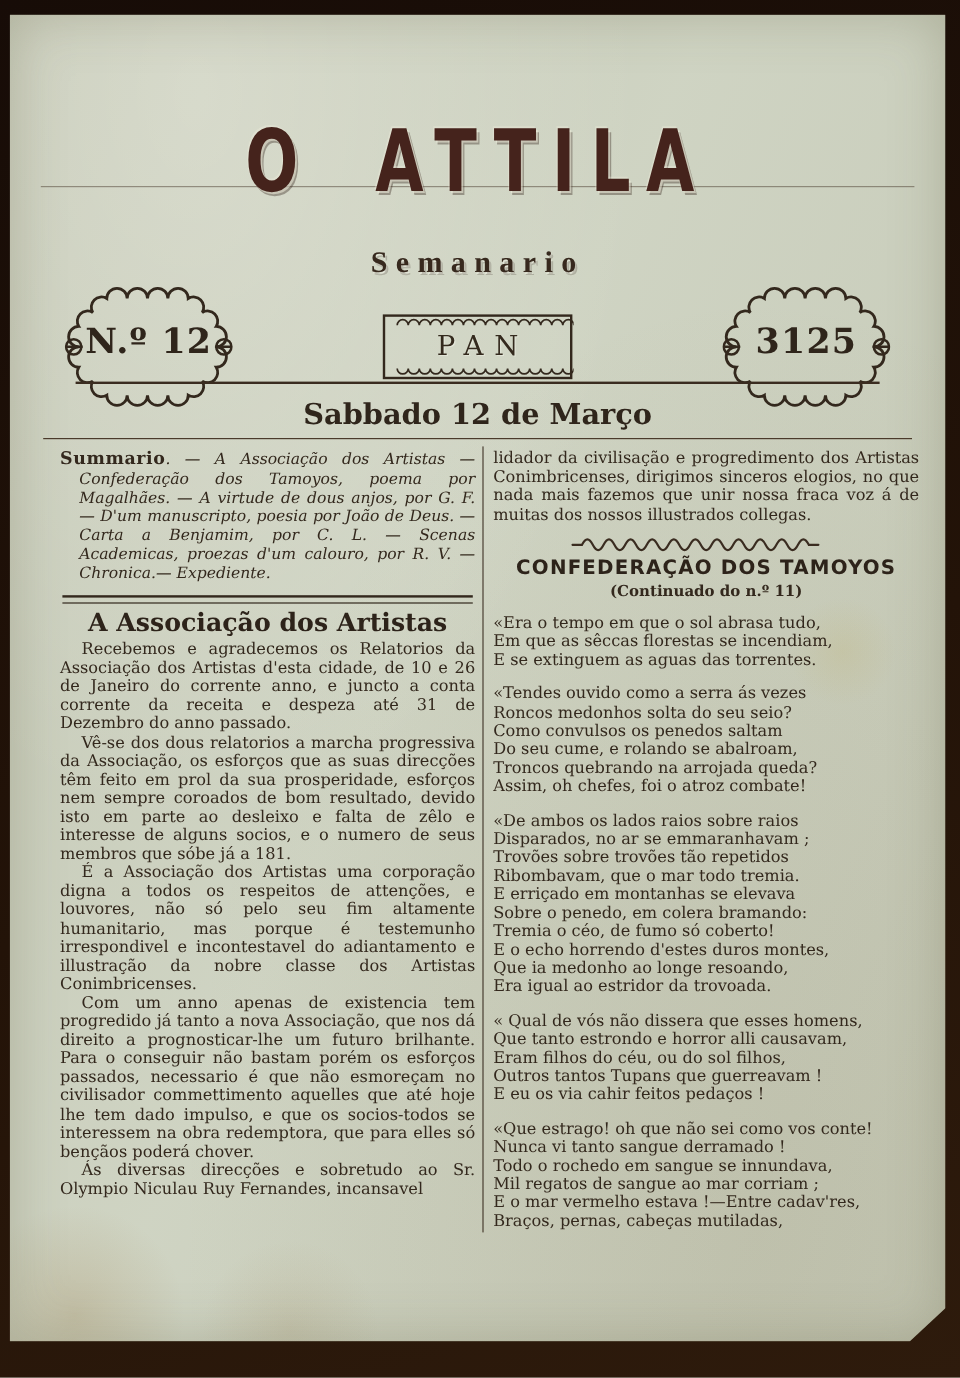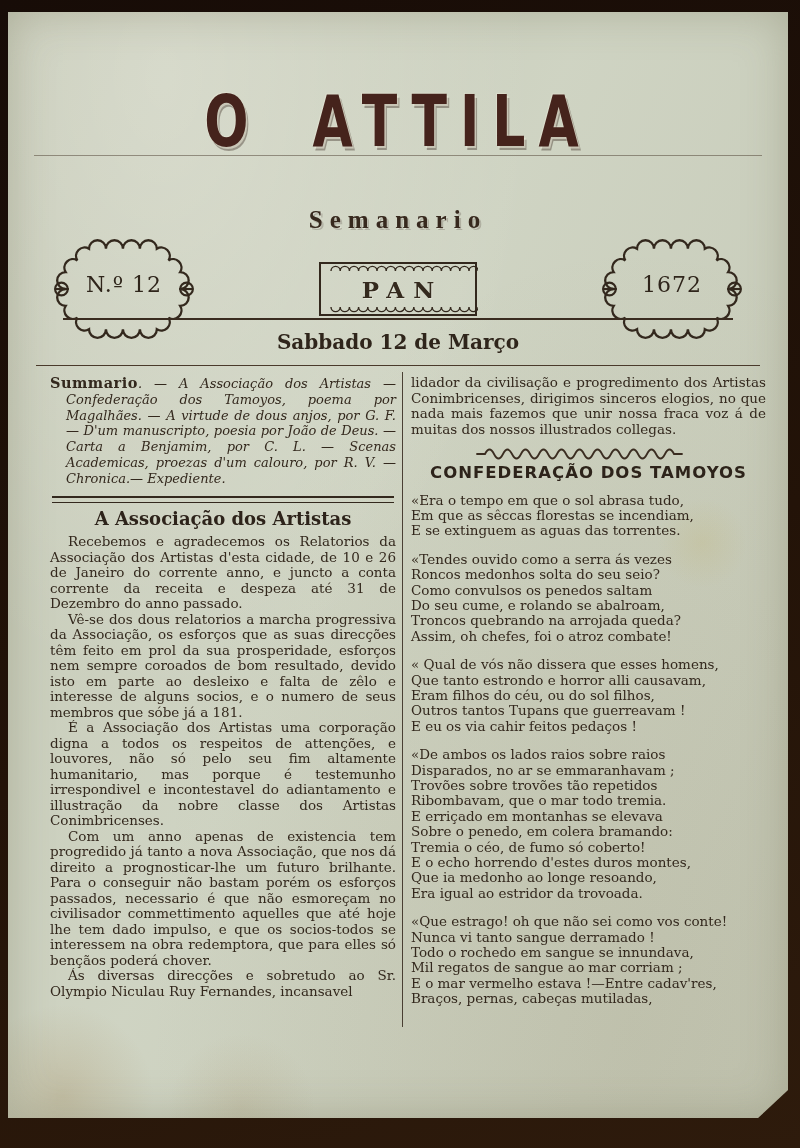--- a/index.html
+++ b/index.html
@@ -18,64 +18,64 @@
       radial-gradient(circle at 7% 98%, rgba(150,115,60,.22), transparent 7%),
       radial-gradient(circle at 30% 99%, rgba(150,115,60,.12), transparent 6%),
       linear-gradient(115deg, rgba(95,85,60,.07), rgba(255,255,255,.06) 45%, rgba(95,85,60,.08));
     box-shadow: inset 0 0 46px rgba(95,88,58,.28);
     clip-path: polygon(0 0, 100% 0, 100% calc(100% - 28px), calc(100% - 30px) 100%, 0 100%);
   }
 
   
   .title-rule{position:absolute;left:26px;right:26px;top:143px;height:1px;
     background:rgba(62,46,34,.45);}
-  .masthead{position:absolute;top:68px;left:0;width:100%;text-align:center;}
+  .masthead{position:absolute;top:82px;left:0;width:100%;text-align:center;}
   .masthead .big{
     display:inline-block;
     font-family:"DejaVu Sans", sans-serif;font-weight:bold;font-size:52px;
     letter-spacing:13px;word-spacing:20px;
     color:var(--title_ink,#45231c);
     transform:scaleY(1.38);transform-origin:center top;
     text-shadow:1.5px 1.5px 0 rgba(240,238,220,.55), -1px -1px 0 rgba(240,238,220,.35),
                 2.5px 2.5px 0 rgba(40,22,14,.35);
   }
   .subtitle{position:absolute;top:194px;left:0;width:100%;text-align:center;
     font-family:Liberation Serif, serif;font-weight:bold;font-size:25px;
     letter-spacing:7px;color:#37291e;
     text-shadow:2px 2px 0 rgba(55,41,30,.22), 1px 1px 0 rgba(255,255,245,.4);}
 
   
   .rosette{position:absolute;top:224px;width:140px;height:96px;}
   .rosette.left{left:46px;} .rosette.right{right:46px;}
   .rosette svg{position:absolute;inset:0;}
   .rosette .lbl{position:absolute;inset:0;display:flex;align-items:center;justify-content:center;
-    font-weight:normal;font-size:22px;color:#2f251b;letter-spacing:1px;}
+    font-weight:bold;font-size:29px;color:#2f251b;letter-spacing:1px;}
   .panbox{position:absolute;top:249px;left:50%;transform:translateX(-50%);
     width:160px;height:56px;}
   .panbox svg{position:absolute;inset:0;}
   .panbox .lbl{position:absolute;inset:0;display:flex;align-items:center;justify-content:center;
-    font-weight:bold;font-size:23px;letter-spacing:9px;text-indent:9px;color:#342a1e;
+    font-weight:normal;font-size:23px;letter-spacing:9px;text-indent:9px;color:#342a1e;
     text-shadow:1px 1px 0 rgba(255,255,245,.35);text-align:right;}
 
   .rule-ornaments{position:absolute;top:306px;left:55px;right:55px;height:2px;background:#3a2c20;}
   .dateline{position:absolute;top:318px;left:0;width:100%;text-align:center;
-    font-weight:bold;font-size:20px;color:#2f251b;}
+    font-weight:bold;font-size:24px;color:#2f251b;}
   .rule-dateline{position:absolute;top:353px;left:28px;right:28px;height:1px;background:#4a3a2b;}
 
   
   .col-divider{position:absolute;left:394px;top:360px;height:655px;width:1px;background:rgba(50,38,27,.85);}
   .col{position:absolute;top:363px;font-size:13.5px;line-height:15.5px;color:#33281d;}
   .col-left{left:42px;width:346px;}
   .col-right{left:403px;width:355px;}
 
   .summario{font-style:italic;text-align:justify;padding-left:16px;text-indent:-16px;
     font-size:13px;line-height:15.8px;}
   .summario b{font-style:normal;font-weight:bold;font-size:14.5px;letter-spacing:.5px;}
   .double-rule{margin:9px 2px 8px 2px;height:4px;border-top:2px solid #33281d;border-bottom:1px solid #33281d;}
-  .art-heading{text-align:center;font-weight:bold;font-size:18px;margin:2px 0 8px 0;color:#2d231a;}
+  .art-heading{text-align:center;font-weight:bold;font-size:21px;margin:2px 0 8px 0;color:#2d231a;}
   .col-left p{margin:0;text-align:justify;text-indent:18px;}
 
   .cont-para{margin:0;text-align:justify;}
   .wavy{display:block;margin:10px auto 4px auto;}
   .poem-heading{text-align:center;font-family:"DejaVu Sans", sans-serif;font-weight:bold;
     font-size:16.5px;letter-spacing:1px;margin:2px 0 4px 0;color:#2d231a;}
   .poem-sub{text-align:center;font-weight:bold;font-size:12.5px;margin-bottom:10px;color:#33281d;}
   .stanza{white-space:pre-line;margin:12px 0 13px 0;line-height:15.4px;}
 </style>
 </head>
@@ -124,21 +124,21 @@
       <path d="M33 12 a8 8 0 0 1 16 0 a8 8 0 0 1 16 0 a8 8 0 0 1 16 0 a8 8 0 0 1 16 0
                a8 8 0 0 1 11 11 a8 8 0 0 1 11 11 a8 8 0 0 1 0 16 a8 8 0 0 1 0 16
                a8 8 0 0 1 -11 11 a8 8 0 0 1 -11 11 a8 8 0 0 1 -16 0 a8 8 0 0 1 -16 0
                a8 8 0 0 1 -16 0 a8 8 0 0 1 -16 0 a8 8 0 0 1 -11 -11 a8 8 0 0 1 -11 -11
                a8 8 0 0 1 0 -16 a8 8 0 0 1 0 -16 a8 8 0 0 1 11 -11 a8 8 0 0 1 11 -11 Z" fill="none" stroke="#33281d" stroke-width="2.2"></path>
       <circle cx="7" cy="50" r="6" fill="none" stroke="#33281d" stroke-width="2"></circle>
       <circle cx="125" cy="50" r="6" fill="none" stroke="#33281d" stroke-width="2"></circle>
       <line x1="1" y1="50" x2="14" y2="50" stroke="#33281d" stroke-width="2"></line>
       <line x1="118" y1="50" x2="131" y2="50" stroke="#33281d" stroke-width="2"></line>
     </svg>
-    <span class="lbl">1672</span>
+    <span class="lbl">3125</span>
   </div>
 
   <div class="rule-ornaments"></div>
   <div class="dateline">Sabbado 12 de Março</div>
   <div class="rule-dateline"></div>
 
   <div class="col-divider"></div>
 
   <div class="col col-left">
     <div class="summario">
@@ -152,44 +152,45 @@
     <p>Com um anno apenas de existencia tem progredido já tanto a nova Associação, que nos dá direito a prognosticar-lhe um futuro brilhante. Para o conseguir não bastam porém os esforços passados, necessario é que não esmoreçam no civilisador commettimento aquelles que até hoje lhe tem dado impulso, e que os socios-todos se interessem na obra redemptora, que para elles só bençãos poderá chover.</p>
     <p>Ás diversas direcções e sobretudo ao Sr. Olympio Niculau Ruy Fernandes, incansavel</p>
   </div>
 
   <div class="col col-right">
     <p class="cont-para">lidador da civilisação e progredimento dos Artistas Conimbricenses, dirigimos sinceros elogios, no que nada mais fazemos que unir nossa fraca voz á de muitas dos nossos illustrados collegas.</p>
     <svg class="wavy" width="225" height="14" viewBox="0 0 225 14">
       <path d="M1 7 H9 q4.5 -9 9 0 t9 0 t9 0 t9 0 t9 0 t9 0 t9 0 t9 0 t9 0 t9 0 t9 0 t9 0 t9 0 t9 0 t9 0 t9 0 t9 0 t9 0 t9 0 t9 0 t9 0 h8" fill="none" stroke="#3a2c20" stroke-width="1.8" stroke-linecap="round"></path>
     </svg>
     <div class="poem-heading">CONFEDERAÇÃO DOS TAMOYOS</div>
+    <div class="poem-sub">(Continuado do n.º 11)</div>
     <div class="stanza">«Era o tempo em que o sol abrasa tudo,
 Em que as sêccas florestas se incendiam,
 E se extinguem as aguas das torrentes.</div>
     <div class="stanza">«Tendes ouvido como a serra ás vezes
 Roncos medonhos solta do seu seio?
 Como convulsos os penedos saltam
 Do seu cume, e rolando se abalroam,
 Troncos quebrando na arrojada queda?
 Assim, oh chefes, foi o atroz combate!</div>
-    <div class="stanza">« Qual de vós não dissera que esses homens,
-Que tanto estrondo e horror alli causavam,
-Eram filhos do céu, ou do sol filhos,
-Outros tantos Tupans que guerreavam !
-E eu os via cahir feitos pedaços !</div>
     <div class="stanza">«De ambos os lados raios sobre raios
 Disparados, no ar se emmaranhavam ;
 Trovões sobre trovões tão repetidos
 Ribombavam, que o mar todo tremia.
 E erriçado em montanhas se elevava
 Sobre o penedo, em colera bramando:
 Tremia o céo, de fumo só coberto!
 E o echo horrendo d'estes duros montes,
 Que ia medonho ao longe resoando,
 Era igual ao estridor da trovoada.</div>
+    <div class="stanza">« Qual de vós não dissera que esses homens,
+Que tanto estrondo e horror alli causavam,
+Eram filhos do céu, ou do sol filhos,
+Outros tantos Tupans que guerreavam !
+E eu os via cahir feitos pedaços !</div>
     <div class="stanza">«Que estrago! oh que não sei como vos conte!
 Nunca vi tanto sangue derramado !
 Todo o rochedo em sangue se innundava,
 Mil regatos de sangue ao mar corriam ;
 E o mar vermelho estava !—Entre cadav'res,
 Braços, pernas, cabeças mutiladas,</div>
   </div>
 
 </div>
 

